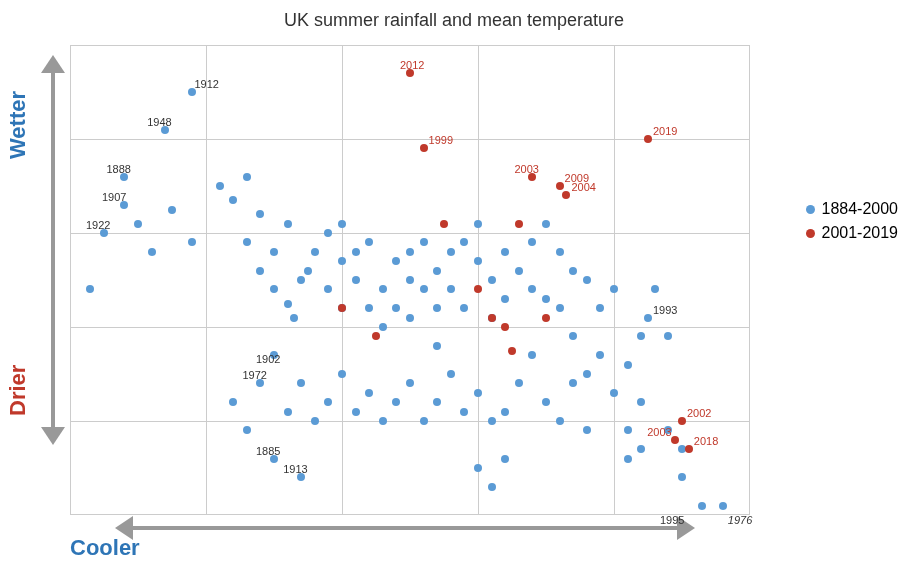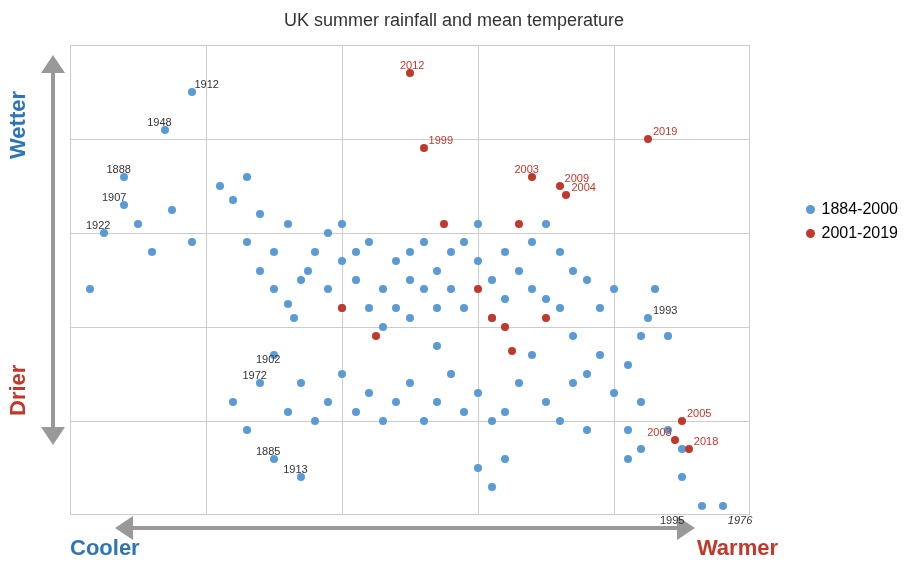--- a/index.html
+++ b/index.html
@@ -214,23 +214,20 @@
   <div id="arrow-horizontal">
     <div class="arrow-head-left"></div>
     <div class="arrow-shaft-h"></div>
     <div class="arrow-head-right"></div>
   </div>
 
   <div id="label-cooler">
     <span>Cooler</span>
   </div>
 
-  <div id="label-warmer">
-    <span>Warmer</span>
-  </div>
 
   <div id="plot-area">
     <div id="plot-border"></div>
 
   <div class="grid-line-v" style="left: 20%;"></div>
       <div class="grid-line-v" style="left: 40%;"></div>
       <div class="grid-line-v" style="left: 60%;"></div>
       <div class="grid-line-v" style="left: 80%;"></div>
       <div class="grid-line-h" style="top: 20%;"></div>
       <div class="grid-line-h" style="top: 40%;"></div>
@@ -379,21 +376,21 @@
       <div class="dot dot-red" style="left: 476px; top: 272.6px;"></div>
       <div class="dot dot-red" style="left: 462.4px; top: 131.6px;"></div>
       <div class="dot-label" style="color: rgb(192, 57, 43); left: 444.4px; top: 117.6px; transform: none;">2003</div>
       <div class="dot dot-red" style="left: 489.6px; top: 141px;"></div>
       <div class="dot-label" style="color: rgb(192, 57, 43); left: 494.6px; top: 127px; transform: none;">2009</div>
       <div class="dot dot-red" style="left: 496.4px; top: 150.4px;"></div>
       <div class="dot-label" style="color: rgb(192, 57, 43); left: 501.4px; top: 136.4px; transform: none;">2004</div>
       <div class="dot dot-red" style="left: 578px; top: 94px;"></div>
       <div class="dot-label" style="color: rgb(192, 57, 43); left: 583px; top: 80px; transform: none; text-align: right;">2019</div>
       <div class="dot dot-red" style="left: 612px; top: 376px;"></div>
-      <div class="dot-label" style="color: rgb(192, 57, 43); left: 617px; top: 362px; transform: none;">2005</div>
+      <div class="dot-label" style="color: rgb(192, 57, 43); left: 617px; top: 362px; transform: none;">2002</div>
       <div class="dot dot-red" style="left: 605.2px; top: 394.8px;"></div>
       <div class="dot-label" style="color: rgb(192, 57, 43); left: 577.2px; top: 380.8px; transform: none;">2003</div>
       <div class="dot dot-red" style="left: 618.8px; top: 404.2px;"></div>
       <div class="dot-label" style="color: rgb(192, 57, 43); left: 623.8px; top: 390.2px; transform: none;">2018</div>
     </div>
 
   <div id="legend">
     <div class="legend-item">
       <div class="legend-dot dot-blue"></div>
       <span>1884-2000</span>

